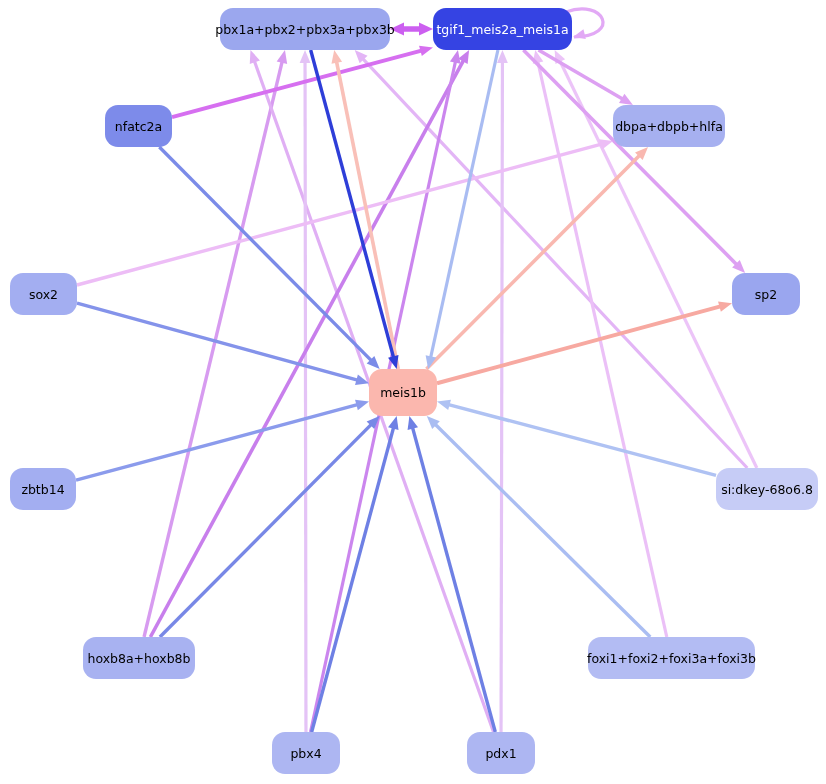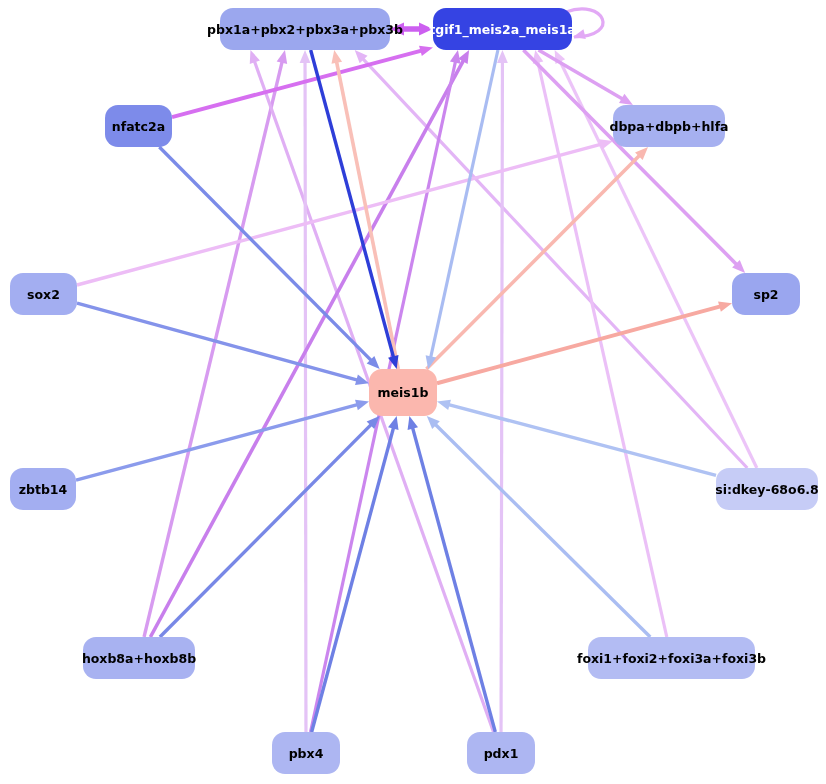--- a/index.html
+++ b/index.html
@@ -1,17 +1,17 @@
 <!DOCTYPE html>
 <html><head>
 <meta charset="utf-8">
 <style>
   html,body{margin:0;padding:0;background:#ffffff;}
   .stage{position:relative;width:826px;height:784px;background:#ffffff;overflow:hidden;
-         font-family:"DejaVu Sans","Liberation Sans",sans-serif;font-weight:bold;}
+         font-family:"DejaVu Sans","Liberation Sans",sans-serif;}
   svg{display:block}
   text{font-family:"DejaVu Sans","Liberation Sans",sans-serif;}
 </style>
 </head>
 <body>
 
 <div class="stage">
   <svg xmlns="http://www.w3.org/2000/svg" width="826" height="784" viewBox="0 0 826 784">
       <g>
         <line x1="144.04133545310015" y1="637" x2="282.62435034276234" y2="59.72373267816232" stroke="#d79bf0" stroke-width="3.4" stroke-linecap="butt"></line>

